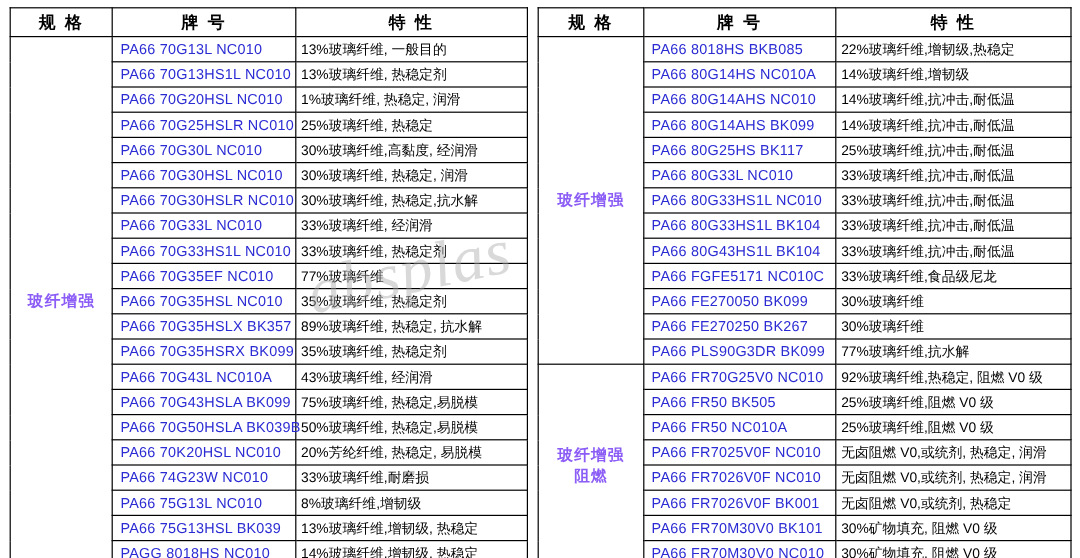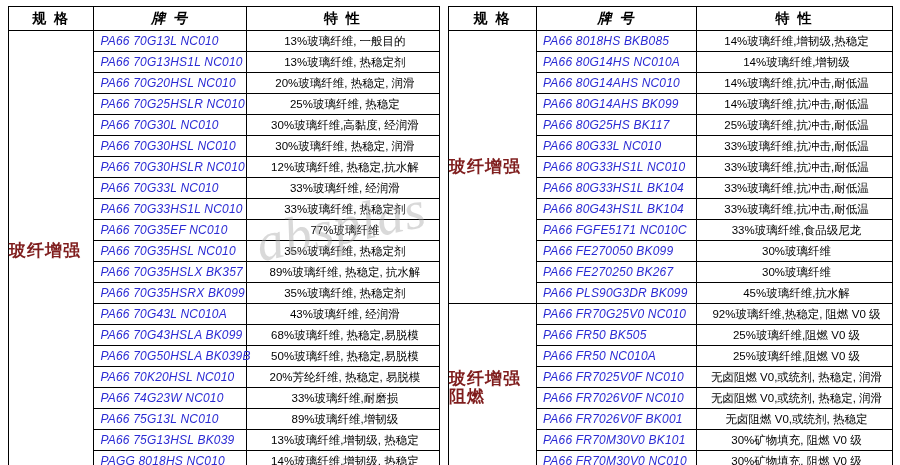--- a/index.html
+++ b/index.html
@@ -49,47 +49,46 @@
   }
   thead th {
     font-size: 14px;
     font-weight: bold;
     color: #000000;
     text-align: center;
     letter-spacing: 2px;
     height: 24px;
   }
   .col-spec { width: 84px; }
-  .col-grade { width: 150px; font-style: italic; }
+  .col-grade { width: 150px; }
   .col-prop { width: 190px; }
   .r .col-spec { width: 88px; }
   .r .col-grade { width: 160px; }
   .r .col-prop { width: 196px; }
 
   td.spec {
-    text-align: left;
-    font-size: 17px;
+    text-align: center;
+    font-size: 13px;
     font-weight: bold;
-    color: #7f1d1d;
+    color: #8b5cf6;
     letter-spacing: 1px;
     line-height: 18px;
   }
   td.grade {
     font-size: 12px;
     color: #2b2bd4;
     padding-left: 6px;
     white-space: nowrap;
     letter-spacing: 0.2px;
   }
   td.prop {
     font-size: 11.5px;
     color: #000000;
     padding-left: 4px;
     white-space: nowrap;
-    text-align: center;
   }
   .watermark {
     position: absolute;
     left: 255px;
     top: 195px;
     font-size: 54px;
     color: rgba(170,170,170,0.45);
     font-family: "Liberation Serif", "DejaVu Serif", serif;
     font-style: italic;
     transform: rotate(-12deg);
@@ -118,37 +117,37 @@
             <td class="spec col-spec" rowspan="21">玻纤增强</td>
             <td class="grade col-grade">PA66 70G13L NC010</td>
             <td class="prop col-prop">13%玻璃纤维, 一般目的</td>
           </tr>
           <tr>
             <td class="grade col-grade">PA66 70G13HS1L NC010</td>
             <td class="prop col-prop">13%玻璃纤维, 热稳定剂</td>
           </tr>
           <tr>
             <td class="grade col-grade">PA66 70G20HSL NC010</td>
-            <td class="prop col-prop">20%玻璃纤维, 热稳定, 润滑</td>
+            <td class="prop col-prop">1%玻璃纤维, 热稳定, 润滑</td>
           </tr>
           <tr>
             <td class="grade col-grade">PA66 70G25HSLR NC010</td>
             <td class="prop col-prop">25%玻璃纤维, 热稳定</td>
           </tr>
           <tr>
             <td class="grade col-grade">PA66 70G30L NC010</td>
             <td class="prop col-prop">30%玻璃纤维,高黏度, 经润滑</td>
           </tr>
           <tr>
             <td class="grade col-grade">PA66 70G30HSL NC010</td>
             <td class="prop col-prop">30%玻璃纤维, 热稳定, 润滑</td>
           </tr>
           <tr>
             <td class="grade col-grade">PA66 70G30HSLR NC010</td>
-            <td class="prop col-prop">12%玻璃纤维, 热稳定,抗水解</td>
+            <td class="prop col-prop">30%玻璃纤维, 热稳定,抗水解</td>
           </tr>
           <tr>
             <td class="grade col-grade">PA66 70G33L NC010</td>
             <td class="prop col-prop">33%玻璃纤维, 经润滑</td>
           </tr>
           <tr>
             <td class="grade col-grade">PA66 70G33HS1L NC010</td>
             <td class="prop col-prop">33%玻璃纤维, 热稳定剂</td>
           </tr>
           <tr>
@@ -166,37 +165,37 @@
           <tr>
             <td class="grade col-grade">PA66 70G35HSRX BK099</td>
             <td class="prop col-prop">35%玻璃纤维, 热稳定剂</td>
           </tr>
           <tr>
             <td class="grade col-grade">PA66 70G43L NC010A</td>
             <td class="prop col-prop">43%玻璃纤维, 经润滑</td>
           </tr>
           <tr>
             <td class="grade col-grade">PA66 70G43HSLA BK099</td>
-            <td class="prop col-prop">68%玻璃纤维, 热稳定,易脱模</td>
+            <td class="prop col-prop">75%玻璃纤维, 热稳定,易脱模</td>
           </tr>
           <tr>
             <td class="grade col-grade">PA66 70G50HSLA BK039B</td>
             <td class="prop col-prop">50%玻璃纤维, 热稳定,易脱模</td>
           </tr>
           <tr>
             <td class="grade col-grade">PA66 70K20HSL NC010</td>
             <td class="prop col-prop">20%芳纶纤维, 热稳定, 易脱模</td>
           </tr>
           <tr>
             <td class="grade col-grade">PA66 74G23W NC010</td>
             <td class="prop col-prop">33%玻璃纤维,耐磨损</td>
           </tr>
           <tr>
             <td class="grade col-grade">PA66 75G13L NC010</td>
-            <td class="prop col-prop">89%玻璃纤维,增韧级</td>
+            <td class="prop col-prop">8%玻璃纤维,增韧级</td>
           </tr>
           <tr>
             <td class="grade col-grade">PA66 75G13HSL BK039</td>
             <td class="prop col-prop">13%玻璃纤维,增韧级, 热稳定</td>
           </tr>
           <tr>
             <td class="grade col-grade">PAGG 8018HS NC010</td>
             <td class="prop col-prop">14%玻璃纤维,增韧级, 热稳定</td>
           </tr>
         </tbody>
@@ -209,21 +208,21 @@
         <tr>
           <th class="col-spec">规 格</th>
           <th class="col-grade">牌 号</th>
           <th class="col-prop">特 性</th>
         </tr>
       </thead>
       <tbody id="right-body">
           <tr>
             <td class="spec col-spec" rowspan="13">玻纤增强</td>
             <td class="grade col-grade">PA66 8018HS BKB085</td>
-            <td class="prop col-prop">14%玻璃纤维,增韧级,热稳定</td>
+            <td class="prop col-prop">22%玻璃纤维,增韧级,热稳定</td>
           </tr>
           <tr>
             <td class="grade col-grade">PA66 80G14HS NC010A</td>
             <td class="prop col-prop">14%玻璃纤维,增韧级</td>
           </tr>
           <tr>
             <td class="grade col-grade">PA66 80G14AHS NC010</td>
             <td class="prop col-prop">14%玻璃纤维,抗冲击,耐低温</td>
           </tr>
           <tr>
@@ -257,21 +256,21 @@
           <tr>
             <td class="grade col-grade">PA66 FE270050 BK099</td>
             <td class="prop col-prop">30%玻璃纤维</td>
           </tr>
           <tr>
             <td class="grade col-grade">PA66 FE270250 BK267</td>
             <td class="prop col-prop">30%玻璃纤维</td>
           </tr>
           <tr>
             <td class="grade col-grade">PA66 PLS90G3DR BK099</td>
-            <td class="prop col-prop">45%玻璃纤维,抗水解</td>
+            <td class="prop col-prop">77%玻璃纤维,抗水解</td>
           </tr>
           <tr>
             <td class="spec col-spec" rowspan="8">玻纤增强<br>阻燃</td>
             <td class="grade col-grade">PA66 FR70G25V0 NC010</td>
             <td class="prop col-prop">92%玻璃纤维,热稳定, 阻燃 V0 级</td>
           </tr>
           <tr>
             <td class="grade col-grade">PA66 FR50 BK505</td>
             <td class="prop col-prop">25%玻璃纤维,阻燃 V0 级</td>
           </tr>

